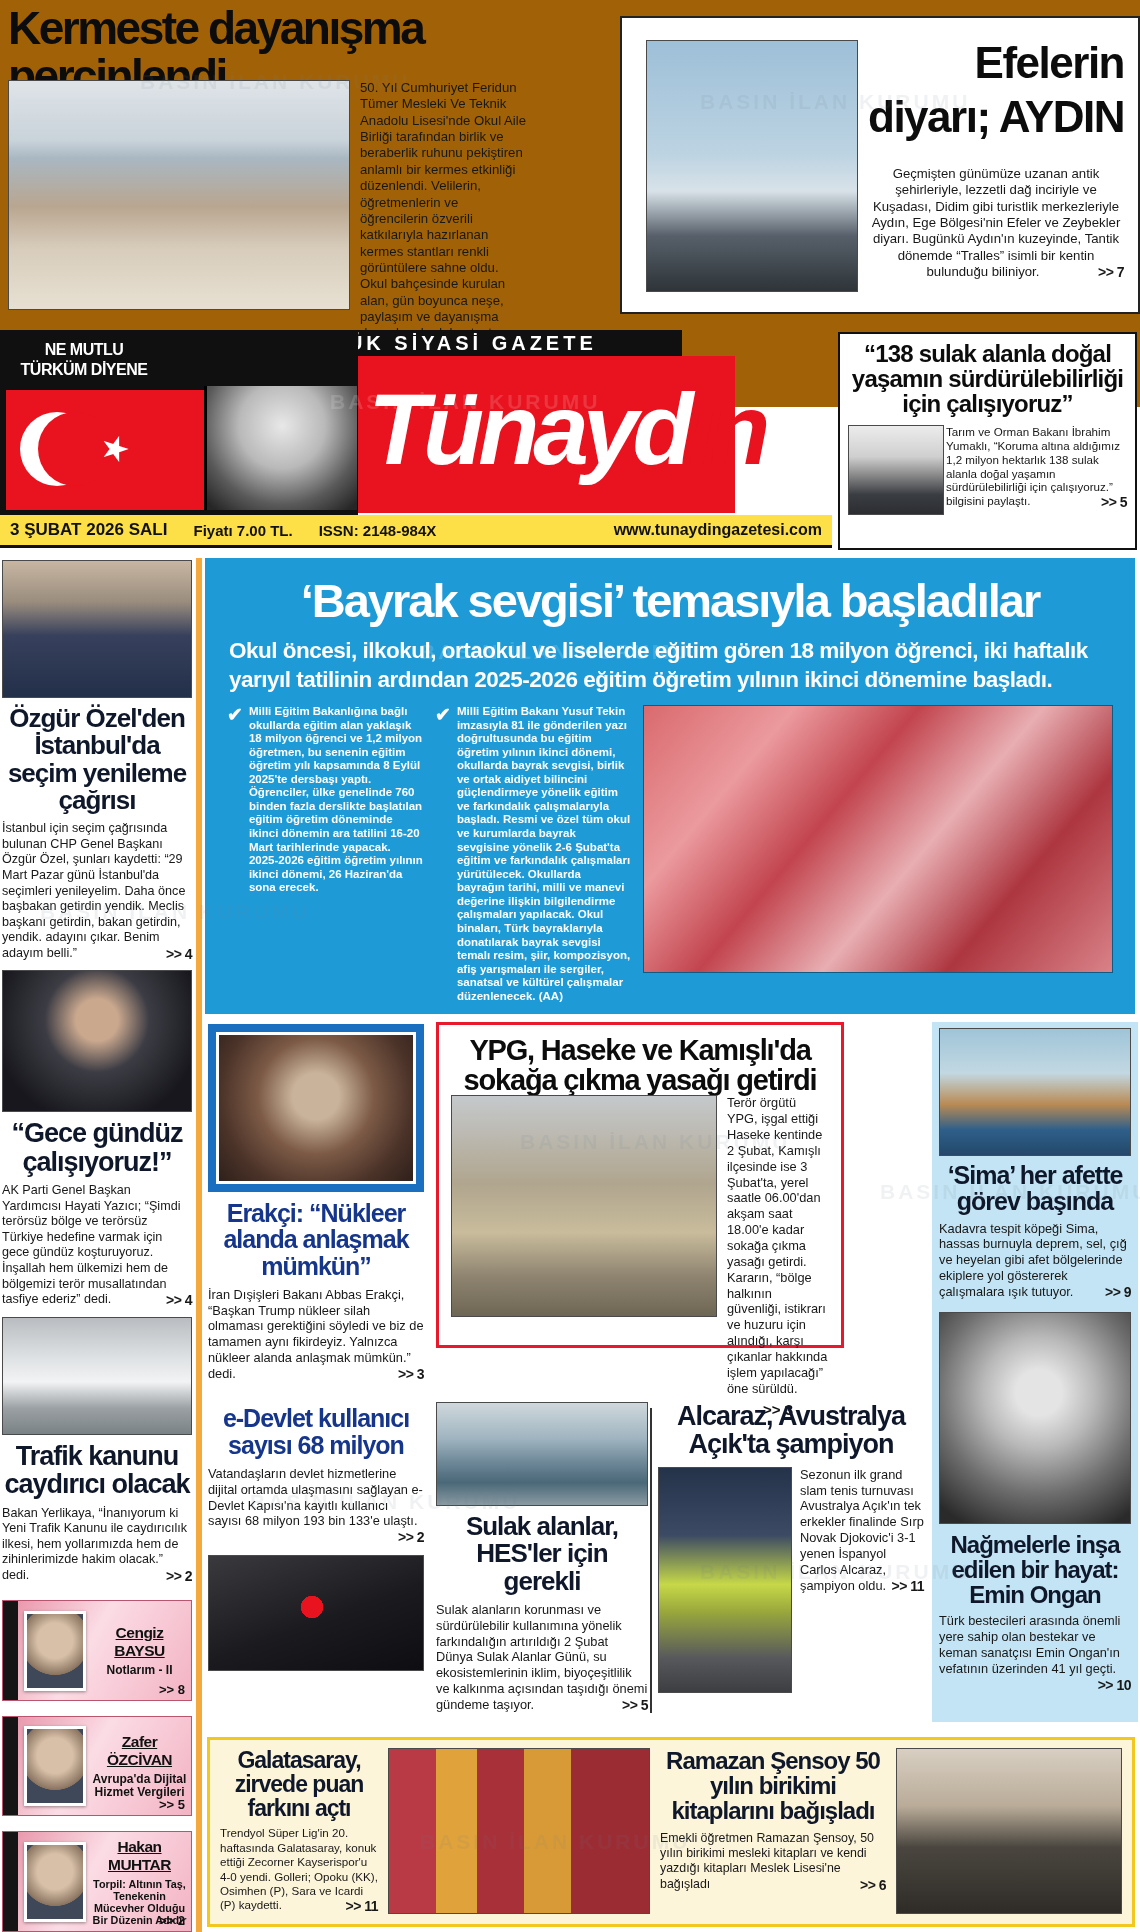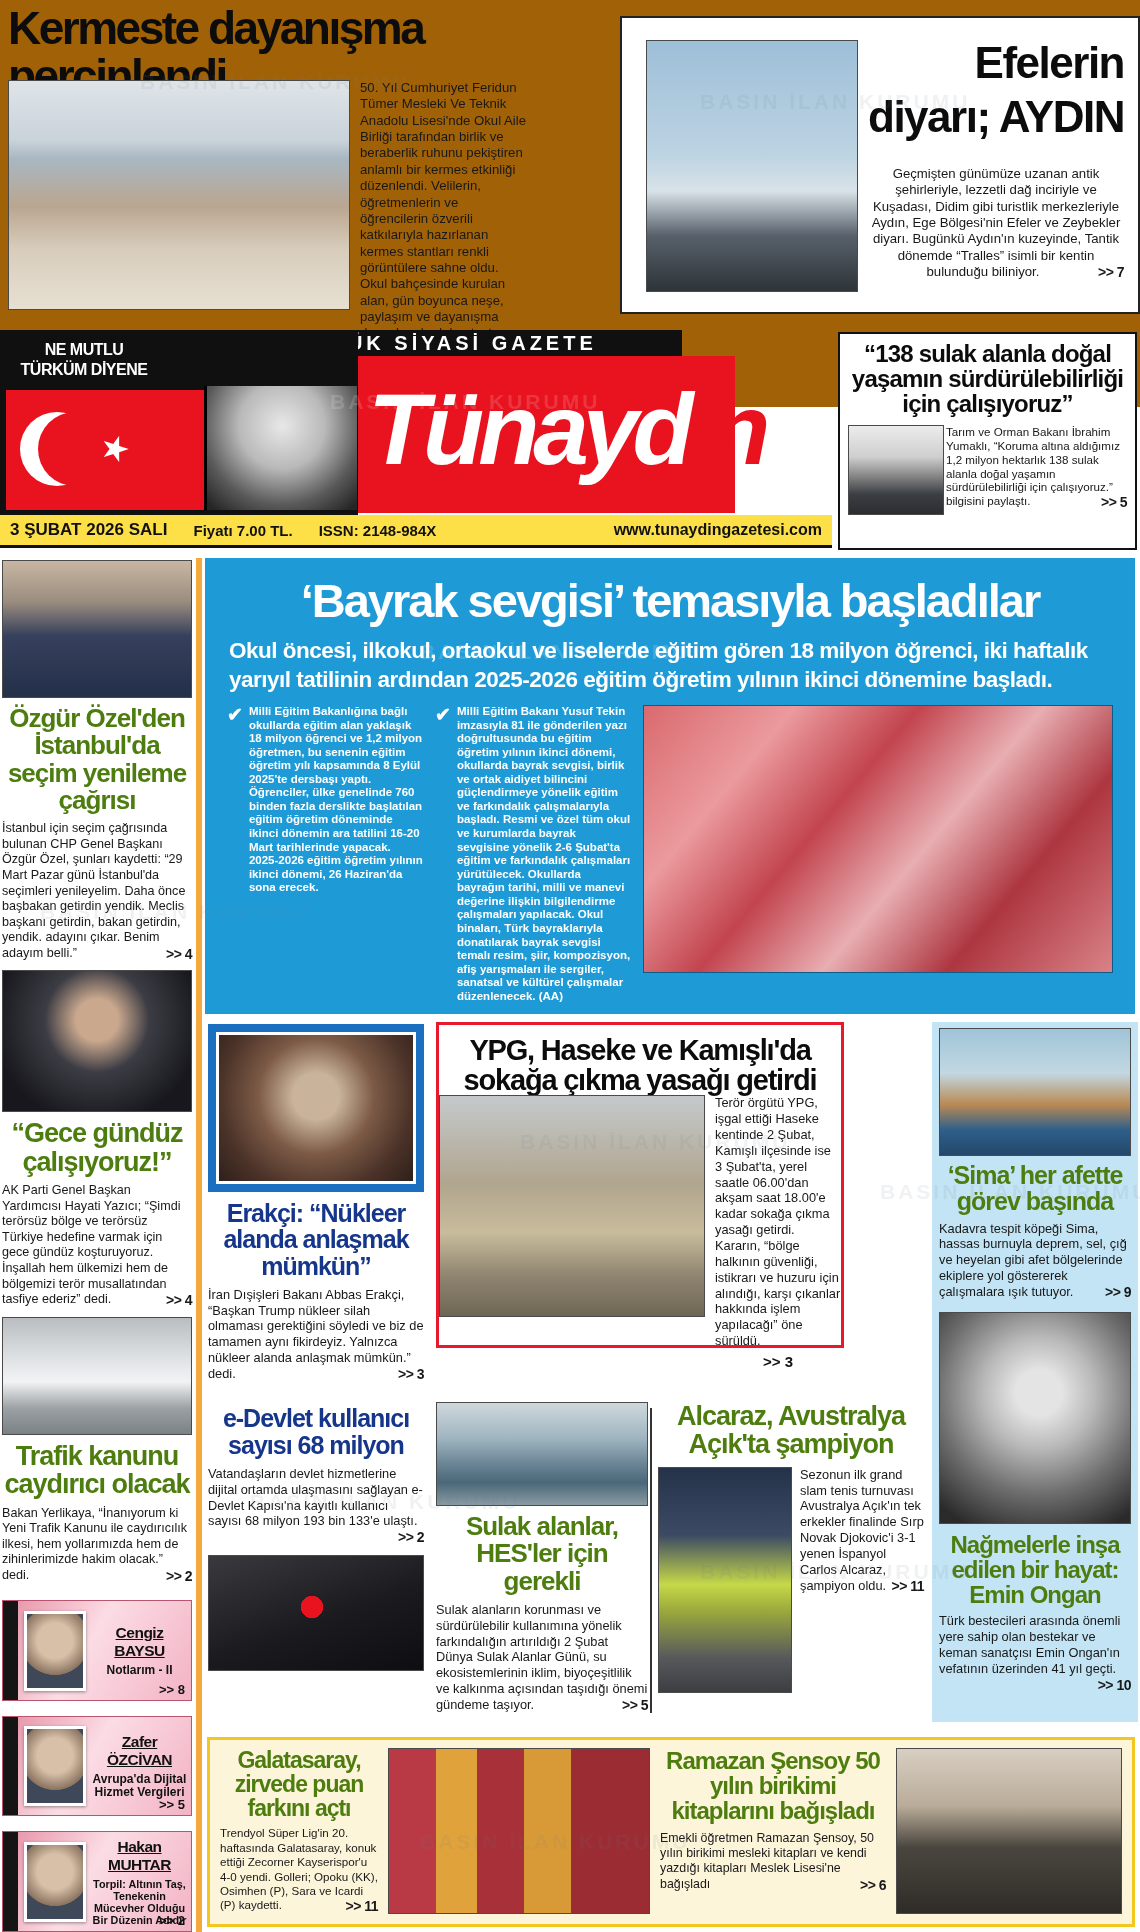--- a/index.html
+++ b/index.html
@@ -41,34 +41,34 @@
   #aydin-box{left:620px;top:16px;width:516px;height:294px;background:#fff;border:2px solid #222;}
   
   #blue-box{left:205px;top:558px;width:930px;height:456px;background:#1e9bd7;box-sizing:border-box;padding:18px 22px 0 22px;}
   #blue-box h1{margin:0;color:#fff;font-size:47px;font-weight:800;text-align:center;letter-spacing:-2px;line-height:1.05;}
   #blue-sub{color:#fff;font-weight:700;font-size:22.5px;line-height:1.28;margin:12px 2px 10px 2px;letter-spacing:-0.5px;}
   .bullet{display:flex;gap:6px;width:196px;flex-shrink:0;}
   .bullet .chk{color:#fff;font-size:19px;font-weight:800;line-height:1;}
   .bullet p{margin:0;color:#fff;font-weight:700;font-size:11.5px;line-height:1.18;}
   
   .col{position:absolute;display:flex;flex-direction:column;}
-  .rail-h{font-weight:800;text-align:center;letter-spacing:-1px;line-height:1.05;color:#4d7c0f;}
+  .rail-h{font-weight:800;text-align:center;letter-spacing:-1px;line-height:1.05;color:#0f172a;}
   .colmn-box{height:100px;margin-top:8px;background:linear-gradient(120deg,#e68fa4 0%,#fbdce5 45%,#f3b3c4 100%);
       border:1px solid #b9556e;display:flex;align-items:center;position:relative;overflow:hidden;}
   .colmn-black{width:15px;align-self:stretch;background:#151515;flex-shrink:0;}
   .colmn-photo{width:56px;height:74px;border:3px solid #fff;box-shadow:0 1px 3px rgba(0,0,0,.4);margin:0 6px;
       background:radial-gradient(circle at 50% 36%,#d8c0a8 0 32%,#8a7460 62%,#3e4858 63%);flex-shrink:0;}
   .colmn-txt{flex:1;text-align:center;padding-right:4px;}
   .colmn-name{font-weight:800;font-size:15.5px;text-decoration:underline;letter-spacing:-0.5px;}
   .colmn-title{font-weight:800;font-size:12px;line-height:1.12;margin-top:4px;}
   .colmn-ref{position:absolute;right:6px;bottom:3px;font-weight:800;font-size:13px;}
   #divider{left:196px;top:558px;width:6px;height:1374px;background:#f5a93d;}
   #vrule{left:650px;top:1408px;width:2px;height:305px;background:#333;}
   
-  #ypg-box{left:436px;top:1022px;width:408px;height:326px;border:3px solid #e8192c;background:#fff;box-sizing:border-box;padding:10px 0;}
+  #ypg-box{left:436px;top:1022px;width:408px;height:326px;border:3px solid #e8192c;background:#fff;box-sizing:border-box;padding:10px 12px;}
   
   #lb-col{left:932px;top:1022px;width:206px;height:700px;background:#c3e4f4;box-sizing:border-box;padding:6px 7px;}
   
   #bot-strip{left:207px;top:1737px;width:928px;height:190px;border:3px solid #f2c71e;background:#fdf5da;
       box-sizing:border-box;display:flex;gap:10px;padding:8px 10px;}
   .navy{color:#16368c;}
   
   .g-kermes{background:linear-gradient(180deg,#dfe4e8 0%,#c9d3da 26%,#a9b7c2 34%,#b9a690 55%,#d8cdbc 74%,#e7e0d2 100%);}
   .g-statue{background:linear-gradient(180deg,#9dbfd8 0%,#bcd3e2 45%,#d8e2e8 60%,#57606a 78%,#2e3438 100%);}
   .g-minister{background:linear-gradient(180deg,#ececec 0%,#cfcfcf 35%,#8c8c8c 55%,#3a3d42 78%,#2b2d31 100%);}

